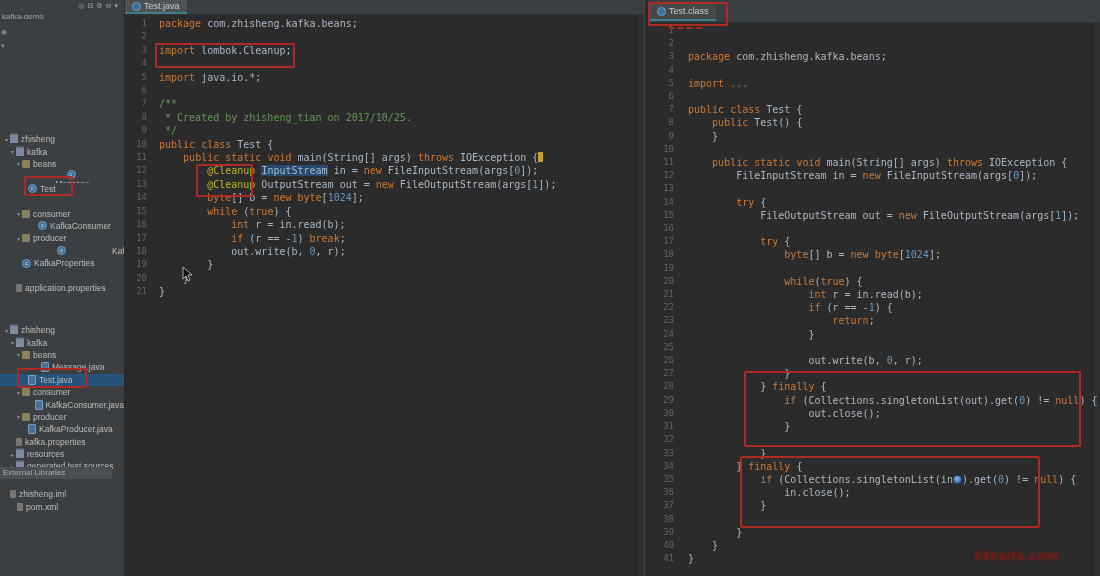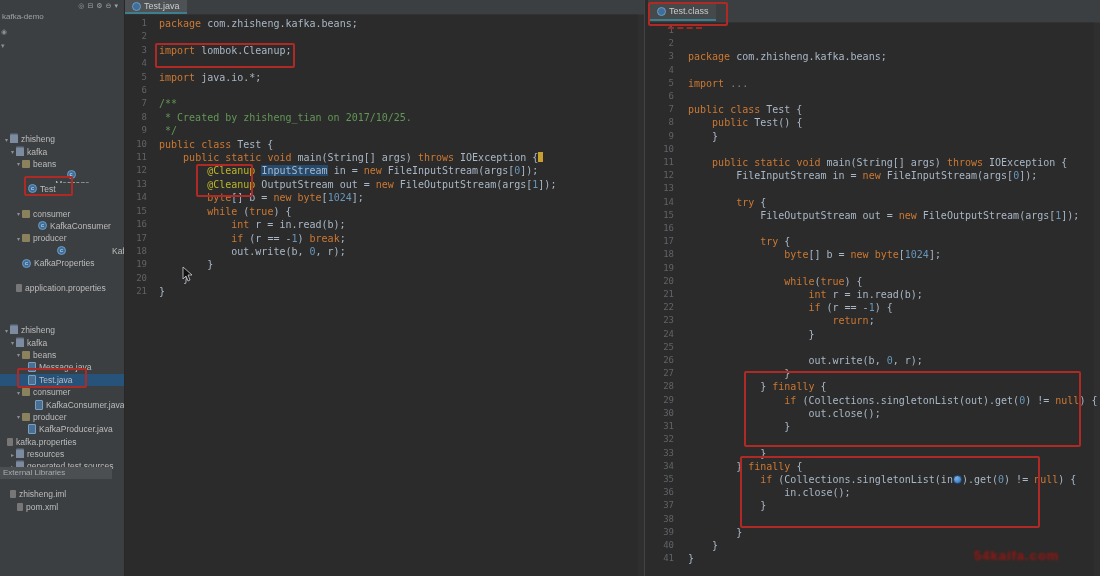--- a/index.html
+++ b/index.html
@@ -151,51 +151,51 @@
         <div class="tree-row" style="padding-left: 9px;">
           <span class="arrow">▾</span>
           <span class="ticon folder"></span>
           <span>kafka</span>
         </div>
         <div class="tree-row" style="padding-left: 15px;">
           <span class="arrow">▾</span>
           <span class="ticon package"></span>
           <span>beans</span>
         </div>
-        <div class="tree-row" style="padding-left: 21px;">
+        <div class="tree-row" style="padding-left: 34px;">
           <span class="arrow"></span>
           <span class="ticon jfile"></span>
           <span>Message.java</span>
         </div>
         <div class="tree-row sel" style="padding-left: 21px;">
           <span class="arrow"></span>
           <span class="ticon jfile"></span>
           <span>Test.java</span>
         </div>
         <div class="tree-row" style="padding-left: 15px;">
           <span class="arrow">▾</span>
           <span class="ticon package"></span>
           <span>consumer</span>
         </div>
-        <div class="tree-row" style="padding-left: 28px;">
+        <div class="tree-row" style="padding-left: 28px; justify-content: flex-end;">
           <span class="arrow"></span>
           <span class="ticon jfile"></span>
           <span>KafkaConsumer.java</span>
         </div>
         <div class="tree-row" style="padding-left: 15px;">
           <span class="arrow">▾</span>
           <span class="ticon package"></span>
           <span>producer</span>
         </div>
         <div class="tree-row" style="padding-left: 21px;">
           <span class="arrow"></span>
           <span class="ticon jfile"></span>
           <span>KafkaProducer.java</span>
         </div>
-        <div class="tree-row" style="">
+        <div class="tree-row" style="padding-left: 9px;">
           <span class="arrow"></span>
           <span class="ticon file"></span>
           <span>kafka.properties</span>
         </div>
         <div class="tree-row" style="padding-left: 9px;">
           <span class="arrow">▸</span>
           <span class="ticon folder"></span>
           <span>resources</span>
         </div>
         <div class="tree-row" style="padding-left: 9px;">

